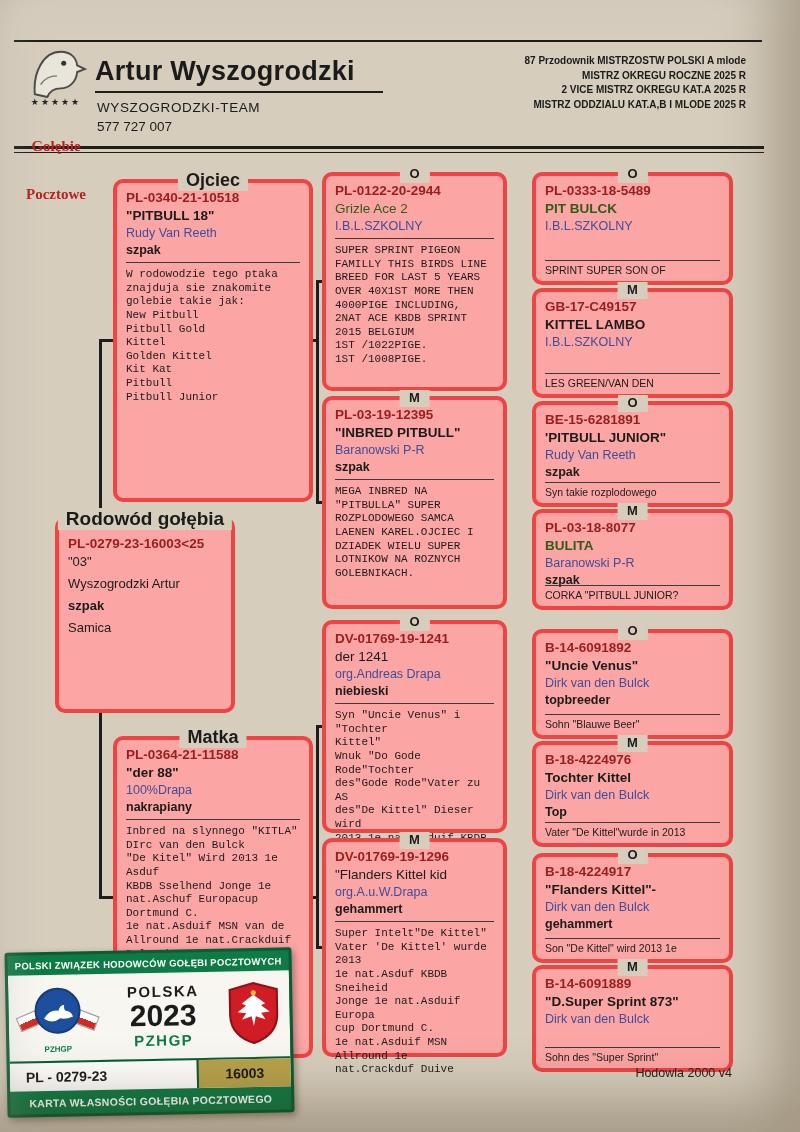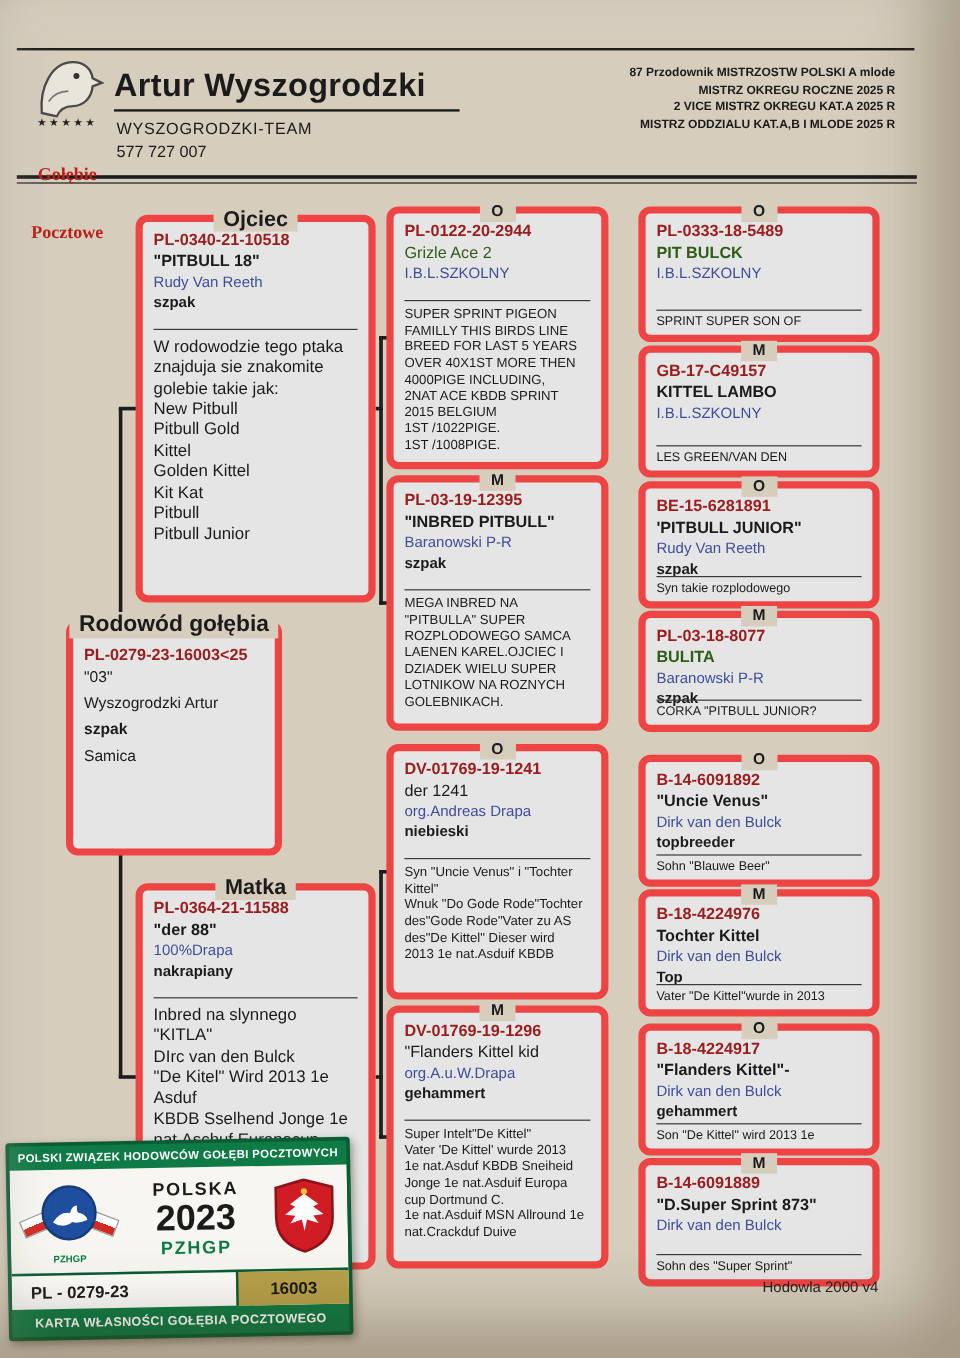--- a/index.html
+++ b/index.html
@@ -12,31 +12,31 @@
   .logo svg { display:block; margin:0 auto; }
   .logo-stars { font-size:9px; letter-spacing:2px; color:#222; line-height:1; }
   .logo-word { font-family:"Liberation Serif","DejaVu Serif",serif; font-weight:bold; color:#b9211c; font-size:15px; line-height:1.05;margin-top:32px; }
   .breeder-name { position:absolute; left:95px; top:56px; font-size:27px; font-weight:bold; letter-spacing:.3px; }
   .name-underline { left:95px; top:91px; width:288px; height:2px; }
   .team { position:absolute; left:97px; top:100px; font-size:13.5px; letter-spacing:.6px; }
   .phone { position:absolute; left:97px; top:119px; font-size:13.5px; }
   .achv { position:absolute; right:54px; top:54px; width:360px; text-align:right; font-size:10px; font-weight:bold; line-height:1.45; }
 
   
-  .box { position:absolute; border:6px solid #ef4444; border-radius:10px; background:#e5e5e5; padding:7px 9px; }
+  .box { position:absolute; border:4px solid #ef4444; border-radius:10px; background:#fca5a5; padding:7px 9px; }
   .sec-label { position:absolute; top:-13px; left:50%; transform:translateX(-50%); background:#d6cdbd; padding:0 8px; font-weight:bold; font-size:18px; white-space:nowrap; }
   .slot-tag { position:absolute; top:-10px; left:50%; transform:translateX(-50%); background:#d6cdbd; padding:0 10px; font-weight:bold; font-size:13px; line-height:1.3; }
   .ring { color:#9a1d1d; font-weight:bold; font-size:13.5px; margin-bottom:3px; }
   .pname { font-size:13.5px; margin-bottom:3px; }
   .b { font-weight:bold; }
   .green { color:#2f5c17; }
   .strain { color:#3f4d9b; font-size:12.5px; margin-bottom:3px; }
   .feather { font-weight:bold; font-size:12.5px; margin-bottom:2px; }
-  .desc { font-size:11px; line-height:1.24; white-space:pre-line; border-top:1px solid #3a3a3a; margin-top:15px; padding-top:5px; }
-  .desc-lg { font-size:14px; }
+  .desc { font-size:11px; line-height:1.24; white-space:pre-line; border-top:1px solid #3a3a3a; margin-top:5px; padding-top:5px;font-family:Liberation Mono, monospace; }
+  .desc-lg { font-size:11px; }
   .note { position:absolute; left:9px; right:9px; bottom:5px; border-top:1px solid #3a3a3a; padding-top:3px; font-size:10.5px; white-space:pre-line; }
   .subj-line { font-size:13px; margin-bottom:7px; }
 
   
   .card { position:absolute; left:6px; top:950px; width:287px; height:165px; transform:rotate(-1.1deg);
           background:#0e7a45; border:3px solid #0a5c33; border-radius:3px;
           box-shadow:2px 3px 7px rgba(50,38,15,.45); z-index:20; overflow:hidden;
           display:flex; flex-direction:column; }
   .card-band { color:#fff; font-weight:bold; text-align:center; }
   .band-top { font-size:9.5px; padding:5px 2px 4px; letter-spacing:.3px; }

